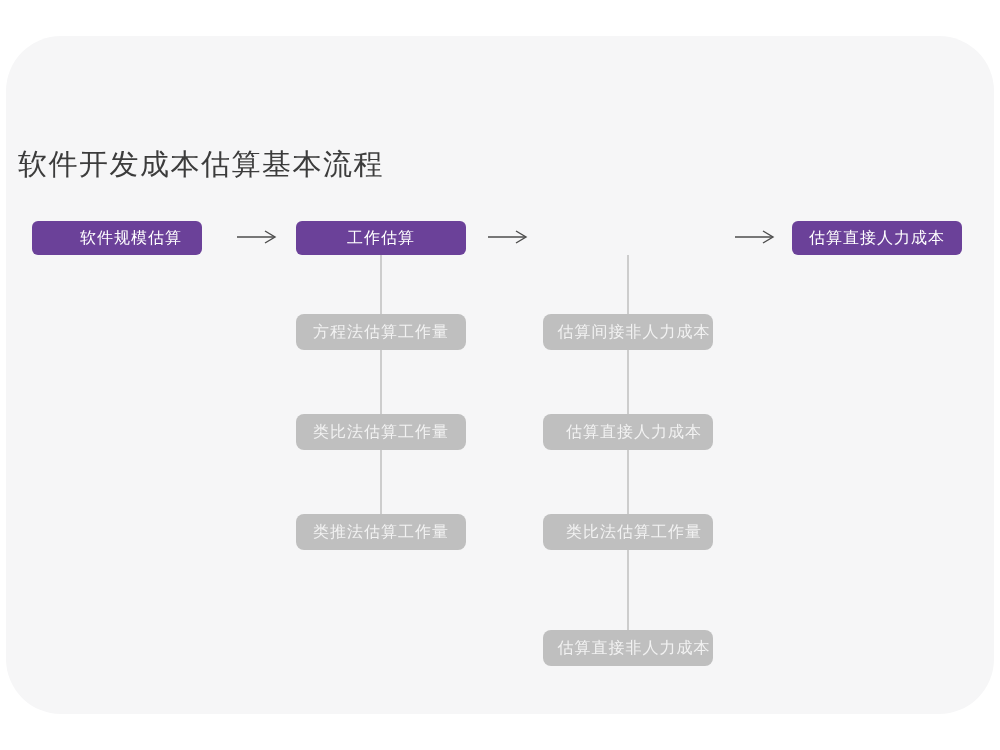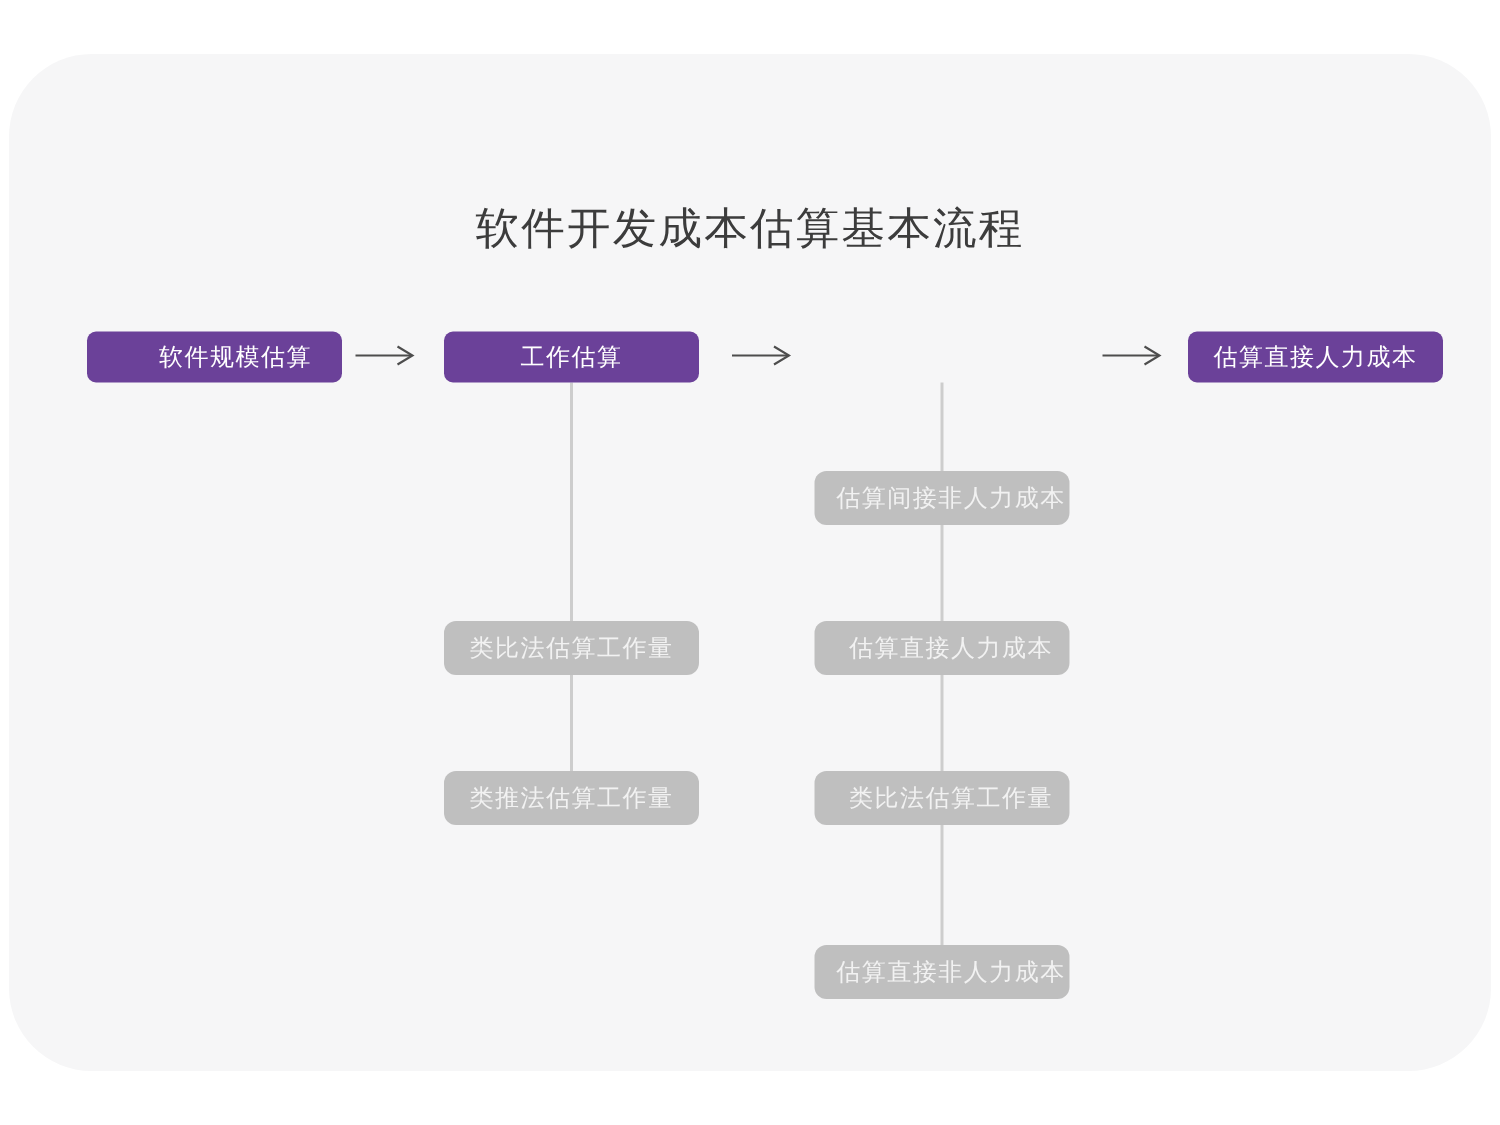--- a/index.html
+++ b/index.html
@@ -23,43 +23,42 @@
     width: 988px;
     height: 678px;
     background: #f6f6f7;
     border-radius: 55px;
   }
   .title {
     position: absolute;
     left: 0;
     right: 0;
     top: 97px;
-    margin: 0;
-    text-align: center;
+    margin: 12px;
     font-size: 29px;
     font-weight: 500;
     letter-spacing: 1.5px;
     color: #3c3c3c;
   }
   .stage {
     position: absolute;
     top: 185px;
     height: 34px;
     width: 170px;
     background: #6b4199;
     border-radius: 6px;
     color: #ffffff;
     font-size: 16px;
     letter-spacing: 1px;
     display: flex;
     align-items: center;
     justify-content: center;
     box-sizing: border-box;
   }
-  .stage.s1 { left: 52px; padding-left: 28px; }
+  .stage.s1 { left: 26px; padding-left: 28px; }
   .stage.s2 { left: 290px; }
   .stage.s3 { left: 537px; }
   .stage.s4 { left: 786px; }
 
   .arrow {
     position: absolute;
     top: 193px;
     width: 42px;
     height: 16px;
   }
@@ -122,20 +121,21 @@
     </svg>
 
 
     <svg class="arrow a3" viewBox="0 0 42 16">
       <line x1="1" y1="8" x2="38" y2="8" stroke="#4d4d4d" stroke-width="1.4"></line>
       <polyline points="29,2 39,8 29,14" fill="none" stroke="#4d4d4d" stroke-width="1.4"></polyline>
     </svg>
 
     <div class="stage s4">估算直接人力成本</div>
 
+    <div class="substep col-work r1">方程法估算工作量</div>
     <div class="substep col-work r2">类比法估算工作量</div>
     <div class="substep col-work r3">类推法估算工作量</div>
 
     <div class="substep col-cost r1">估算间接非人力成本</div>
     <div class="substep col-cost r2">估算直接人力成本</div>
     <div class="substep col-cost r3">类比法估算工作量</div>
     <div class="substep col-cost r4">估算直接非人力成本</div>
 
   </div>
 </div>

